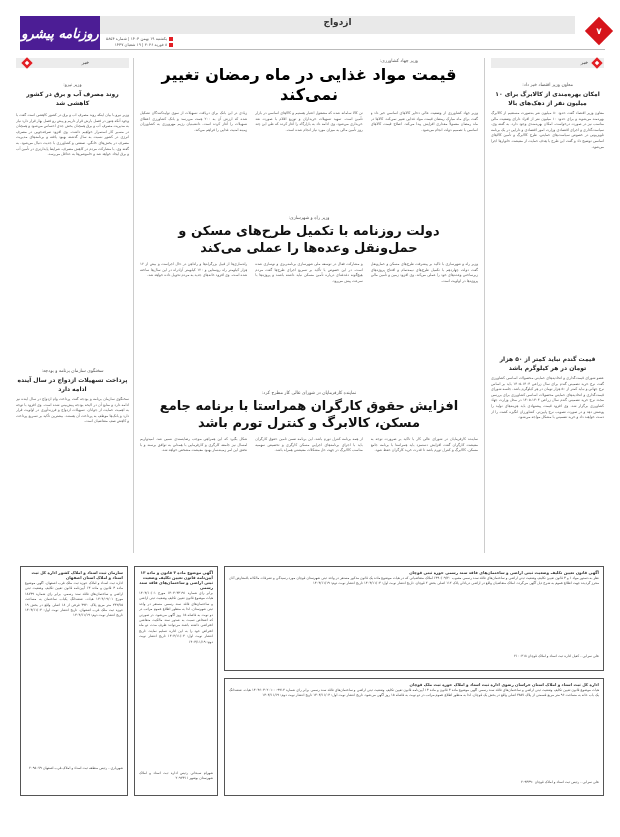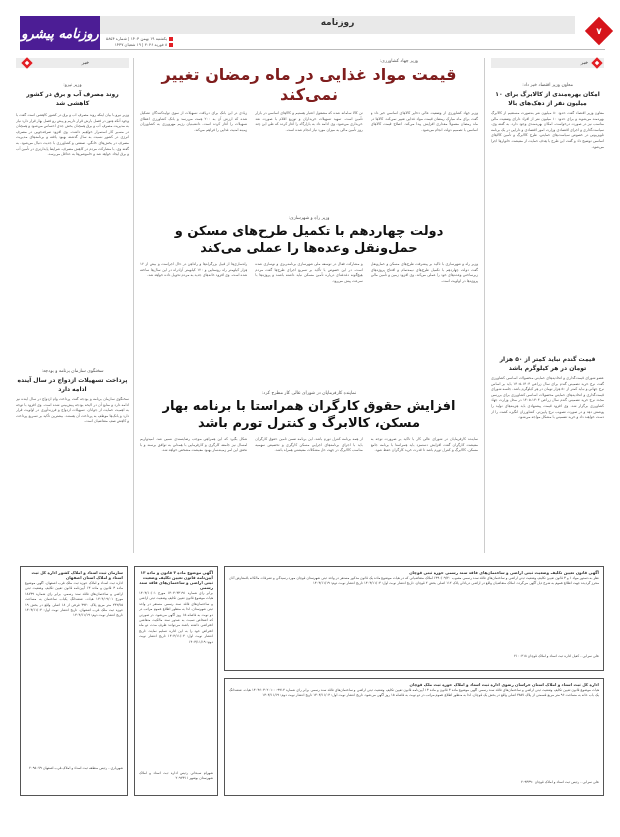--- a/index.html
+++ b/index.html
@@ -18,39 +18,39 @@
   .news-tab { position: absolute; height: 10px; background: #ececec; }
   .news-tab .lbl { position: absolute; top: 1px; font-size: 5px; color: #333; }
   .news-tab .dia { position: absolute; top: 0; width: 10px; height: 10px; background: #e31e24; transform: rotate(45deg) scale(0.8); }
   .news-tab .dia::after { content: ""; position: absolute; top: 3px; left: 3px; width: 4px; height: 4px; background: #fff; }
 
   .col-right { position: absolute; top: 58px; right: 16px; width: 120px; height: 495px; border-left: 1px solid #ccc; padding-left: 6px; }
   .col-left { position: absolute; top: 58px; left: 16px; width: 118px; height: 495px; border-right: 1px solid #ccc; padding-right: 4px; }
   .col-center { position: absolute; top: 58px; left: 140px; width: 338px; height: 495px; }
 
   .kicker { font-size: 4.5px; color: #555; text-align: center; }
-  .headline-lg { font-size: 16px; font-weight: bold; color: #7f1d1d; text-align: center; line-height: 20px; }
+  .headline-lg { font-size: 16px; font-weight: bold; color: #000000; text-align: center; line-height: 20px; }
   .headline-md { font-size: 13px; font-weight: bold; color: #111; text-align: center; line-height: 17px; }
   .headline-xs { font-size: 6px; font-weight: bold; color: #222; text-align: center; line-height: 9px; }
 
   .text-block { font-size: 3.6px; line-height: 5.6px; color: #555; text-align: justify; direction: rtl; overflow: hidden; }
   .cols3 { display: flex; gap: 8px; direction: rtl; }
   .cols3 > div { flex: 1; }
 
   .ads { position: absolute; top: 566px; left: 16px; width: 588px; height: 265px; }
   .ad-box { position: absolute; border: 1px solid #555; padding: 3px 4px; }
   .ad-box .text-block { color: #444; font-size: 3.4px; line-height: 5.4px; }
   .ad-title { font-size: 4px; color: #333; font-weight: bold; margin-bottom: 1px; }
 </style>
 </head>
 <body>
 
 <div class="header">
   <div class="header-band">
-    <div class="section-title">روزنامه</div>
+    <div class="section-title">ازدواج</div>
   </div>
   <div class="logo">روزنامه پیشرو</div>
   <div class="issue-info">
     <div>یکشنبه ۱۹ بهمن ۱۴۰۴ | شماره ۵۸۵۴</div>
     <div>۸ فوریه ۲۰۲۶ | ۱۹ شعبان ۱۴۴۷</div>
   </div>
   <div class="page-badge">
     <span>۷</span>
   </div>
 </div>
@@ -70,29 +70,29 @@
 <div class="col-center">
   <div class="kicker" style="text-align:right;padding-right:60px;">وزیر جهاد کشاورزی:</div>
   <div class="headline-lg" style="margin:2px 0 6px;">قیمت مواد غذایی در ماه رمضان تغییر نمی‌کند</div>
   <div class="cols3" style="height:90px;">
     <div class="text-block">وزیر جهاد کشاورزی از وضعیت عالی ذخایر کالاهای اساسی خبر داد و گفت برای ماه مبارک رمضان قیمت مواد غذایی تغییر نمی‌کند. کالاها در ماه رمضان معمولاً مقداری افزایش پیدا می‌کند. اصلاح قیمت کالاهای اساسی با تصمیم دولت انجام می‌شود.</div>
     <div class="text-block">تن کالا سامانه شده که مشغول اعتبار هستیم و کالاهای اساسی در بازار تأمین است. تمهید تسهیلات خریداران و توزیع اقلام با صورت نقد خریداری می‌شود. وی ادامه داد به بازارگاه را آغاز کرده که طی این چند روز تأمین مالی به میزان مورد نیاز انجام شده است.</div>
     <div class="text-block">زیادی در این بانک برای دریافت تسهیلات از سوی تولیدکنندگان تشکیل شده که ارزش آن به ۲۰۰ همت می‌رسد و بانک کشاورزی اعطای تسهیلات را آغاز کرده است. دانشبنیان رژیم مهرورزی به کشاورزان زمینه امنیت غذایی را فراهم می‌کند.</div>
   </div>
 
   <div class="kicker" style="margin-top:14px;">وزیر راه و شهرسازی:</div>
-  <div class="headline-md" style="margin:2px 20px 6px;">دولت چهاردهم با تکمیل طرح‌های مسکن و حمل‌ونقل وعده‌ها را عملی می‌کند</div>
+  <div class="headline-md" style="margin:2px 20px 6px;">دولت روزنامه با تکمیل طرح‌های مسکن و حمل‌ونقل وعده‌ها را عملی می‌کند</div>
   <div class="cols3" style="height:118px;">
     <div class="text-block">وزیر راه و شهرسازی با تأکید بر پیشرفت طرح‌های مسکن و حمل‌ونقل گفت دولت چهاردهم با تکمیل طرح‌های نیمه‌تمام و افتتاح پروژه‌های زیرساختی وعده‌های خود را عملی می‌کند. وی افزود زمین و تأمین مالی پروژه‌ها در اولویت است.</div>
     <div class="text-block">و مشارکت فعال در توسعه ملی شهرسازی برنامه‌ریزی و نوسازی شده است. در این خصوص با تأکید بر تسریع اجرای طرح‌ها گفت مردم هیچ‌گونه دغدغه‌ای درباره تأمین مسکن نباید داشته باشند و پروژه‌ها با سرعت پیش می‌رود.</div>
     <div class="text-block">راه‌سازی‌ها از قبیل بزرگراه‌ها و راه‌آهن در حال اجراست و بیش از ۱۲ هزار کیلومتر راه روستایی و ۱۲۰ کیلومتر آزادراه در این سال‌ها ساخته شده است. وی افزود خانه‌های جدید به مردم تحویل داده خواهد شد.</div>
   </div>
 
   <div class="kicker" style="margin-top:10px;">نماینده کارفرمایان در شورای عالی کار مطرح کرد:</div>
-  <div class="headline-md" style="margin:2px 10px 6px;">افزایش حقوق کارگران همراستا با برنامه بهار مسکن، کالابرگ و کنترل تورم باشد</div>
+  <div class="headline-md" style="margin:2px 10px 6px;">افزایش حقوق کارگران همراستا با برنامه جامع مسکن، کالابرگ و کنترل تورم باشد</div>
   <div class="cols3" style="height:105px;">
     <div class="text-block">نماینده کارفرمایان در شورای عالی کار با تأکید بر ضرورت توجه به معیشت کارگران گفت افزایش دستمزد باید همراستا با برنامه جامع مسکن، کالابرگ و کنترل تورم باشد تا قدرت خرید کارگران حفظ شود.</div>
     <div class="text-block">از همه برنامه کنترل تورم باشد. این برنامه ضمن تأمین حقوق کارگران باید با اجرای برنامه‌های اجرایی مسکن کارگری و تخصیص سهمیه مناسب کالابرگ در جهت حل مشکلات معیشتی همراه باشد.</div>
     <div class="text-block">شکل بگیرد که این همراهی موجب رضایتمندی نسبی شد. امیدواریم امسال نیز جامعه کارگری و کارفرمایی با همدلی به توافق برسند و با تحقق این امر زمینه‌ساز بهبود معیشت مشخص خواهد شد.</div>
   </div>
 </div>
 
 <div class="col-left">
   <div class="news-tab" style="position:relative;height:10px;margin-bottom:14px;">
     <span class="dia" style="left:6px;"></span>

